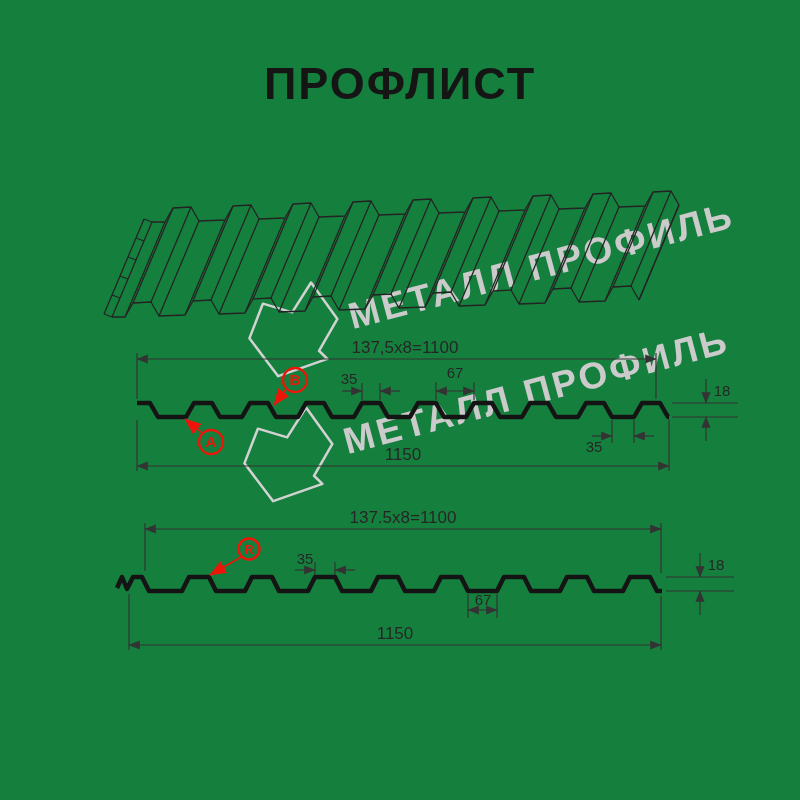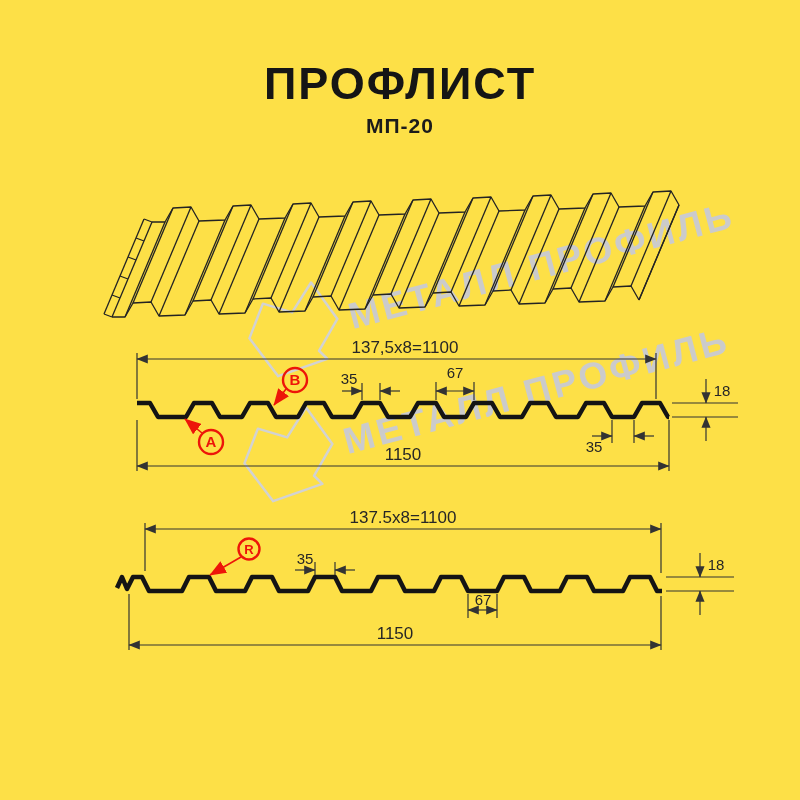--- a/index.html
+++ b/index.html
@@ -1,16 +1,16 @@
 <!DOCTYPE html>
 <html><head>
 <meta charset="utf-8">
 <style>
   html,body{margin:0;padding:0;background:#ffffff;}
-  #page{position:relative;width:800px;height:800px;background:#fde047;overflow:hidden;
+  #page{position:relative;width:800px;height:800px;background:#15803d;overflow:hidden;
         font-family:"Liberation Sans",sans-serif;}
   .title{position:absolute;left:0;top:58px;width:800px;text-align:center;
          font-size:45px;font-weight:bold;letter-spacing:2px;color:#151515;}
   .subtitle{position:absolute;left:0;top:114px;width:800px;text-align:center;
          font-size:21px;font-weight:bold;letter-spacing:1px;color:#1b1b1b;}
   .footer{position:absolute;left:0;top:703px;width:800px;text-align:center;
          font-size:19px;font-weight:bold;letter-spacing:1px;color:#1d1d1d;}
   svg{position:absolute;left:0;top:0;}
   .profile{stroke:#141414;stroke-width:4.5;fill:none;stroke-linejoin:round;}
   .sheet{stroke:#232323;stroke-width:1.3;fill:none;stroke-linejoin:round;}
@@ -24,21 +24,20 @@
   .red-circle{stroke:#ed1509;stroke-width:2.4;fill:none;}
   .red-letter{font-family:"Liberation Sans",sans-serif;font-size:15px;font-weight:bold;
            fill:#ed1509;text-anchor:middle;}
 </style>
 </head>
 <body>
 
 <div id="page">
 
   <div class="title">ПРОФЛИСТ</div>
-  <div class="subtitle">МП-20</div>
 
   <svg width="800" height="800" viewBox="0 0 800 800">
     <defs>
       <marker id="dimArrow" viewBox="0 0 10 8" refX="9.5" refY="4" markerWidth="9.5" markerHeight="7.6" orient="auto-start-reverse">
           <path d="M0,0 L10,4 L0,8 z" fill="#333333"></path>
         </marker>
       <marker id="redArrow" viewBox="0 0 10 8" refX="9.5" refY="4" markerWidth="10.5" markerHeight="8.4" orient="auto-start-reverse">
           <path d="M0,0 L10,4 L0,8 z" fill="#ed1509"></path>
         </marker>
     </defs>

